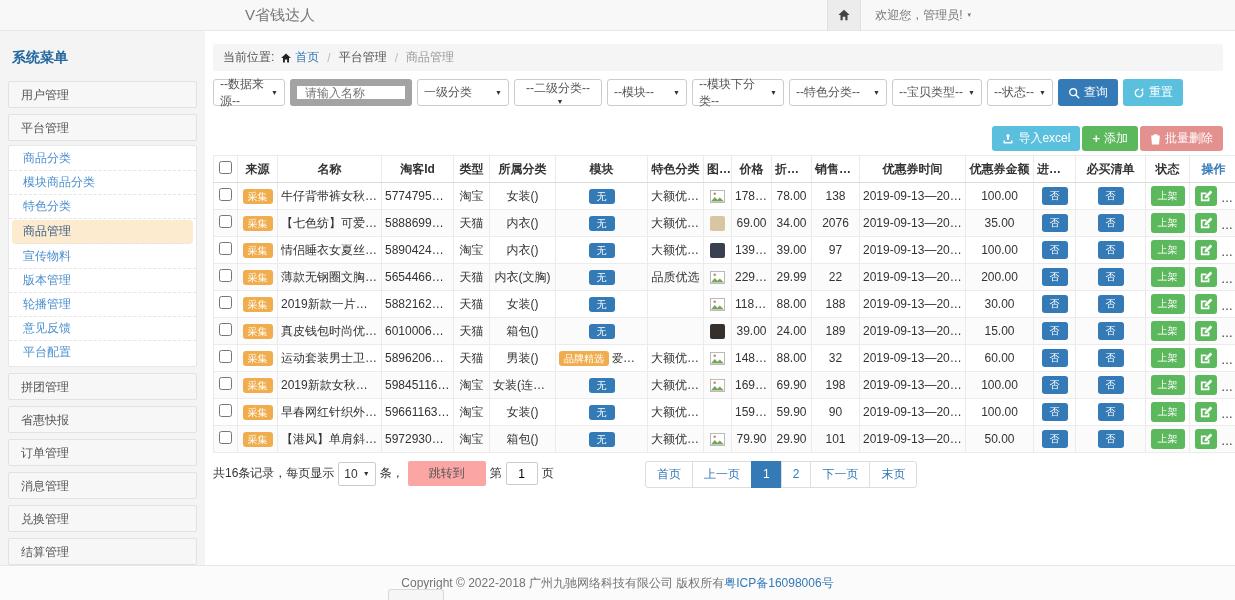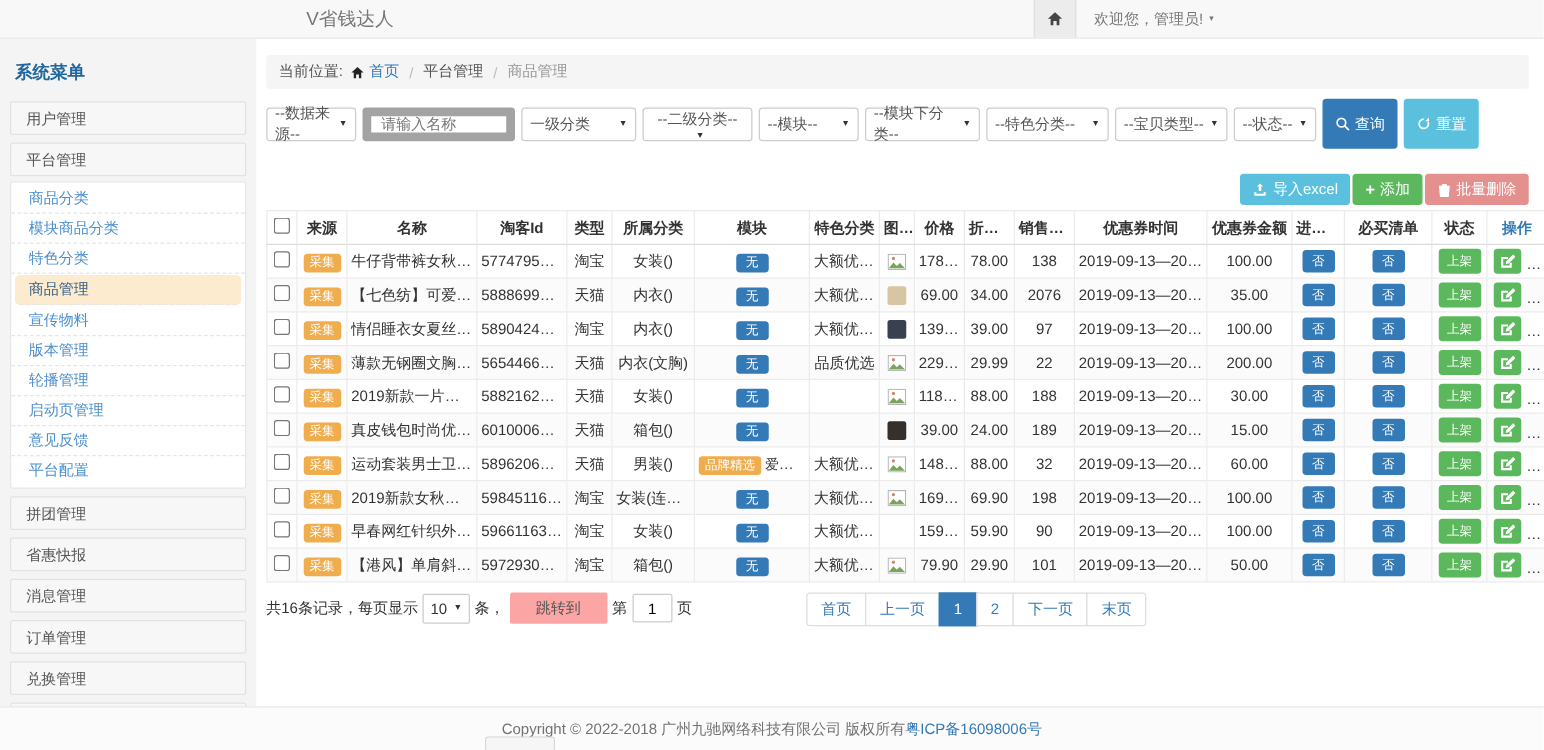--- a/index.html
+++ b/index.html
@@ -30,21 +30,21 @@
   .crumb{height:27px;background:#f5f5f5;border-radius:3px;display:flex;align-items:center;padding:0 10px;color:#555}
   .crumb .home-ico{margin:0 3px 0 6px;fill:#222}
   .crumb-link{color:#337ab7;cursor:pointer}
   .crumb-sep{color:#bbb;margin:0 8px}
   .crumb-cur{color:#999}
 
   .filter-bar{margin-top:8px;display:flex;align-items:center;gap:5px}
   .sel{height:27px;border:1px solid #ccc;border-radius:3px;background:#fff;display:flex;align-items:center;justify-content:space-between;padding:0 6px;color:#555;cursor:pointer;flex:0 0 auto}
   .sel .caret{font-size:7px;color:#333;margin-left:4px}
   .txt{height:27px;border:7px solid #a3a3a3;border-radius:3px;padding:0 8px;color:#333;font-size:12px}
-  .btn{height:40px;border:none;border-radius:3px;color:#fff;font-size:12px;padding:0 10px;display:inline-flex;align-items:center;gap:4px;cursor:pointer}
+  .btn{height:27px;border:none;border-radius:3px;color:#fff;font-size:12px;padding:0 10px;display:inline-flex;align-items:center;gap:4px;cursor:pointer}
   .btn-primary{background:#337ab7}
   .btn-info{background:#5bc0de}
   .btn-success{background:#5cb85c}
   .btn-softred{background:#e4908f}
   .fbtns{display:flex;gap:5px}
   .toolbar{margin-top:20px;display:flex;justify-content:flex-end;gap:2px}
   .toolbar .btn{height:25px}
   .plus{font-weight:bold;font-size:13px}
 
   
@@ -107,28 +107,27 @@
       <div class="side-group">用户管理</div>
       <div class="side-group">平台管理</div>
       <div class="side-sub">
         <div class="side-link">商品分类</div>
         <div class="side-link">模块商品分类</div>
         <div class="side-link">特色分类</div>
         <div class="side-link active">商品管理</div>
         <div class="side-link">宣传物料</div>
         <div class="side-link">版本管理</div>
         <div class="side-link">轮播管理</div>
-        <div class="side-link">启动页管理</div>
         <div class="side-link">意见反馈</div>
         <div class="side-link">平台配置</div>
       </div>
       <div class="side-group">拼团管理</div>
       <div class="side-group">省惠快报</div>
+      <div class="side-group">订单管理</div>
       <div class="side-group">消息管理</div>
-      <div class="side-group">订单管理</div>
       <div class="side-group">兑换管理</div>
       <div class="side-group">结算管理</div>
     </div>
 </div>
 
 <div class="main">
 
   <div class="crumb">
     <span>当前位置:</span>
     <svg class="home-ico" width="12" height="12" viewBox="0 0 16 16">

